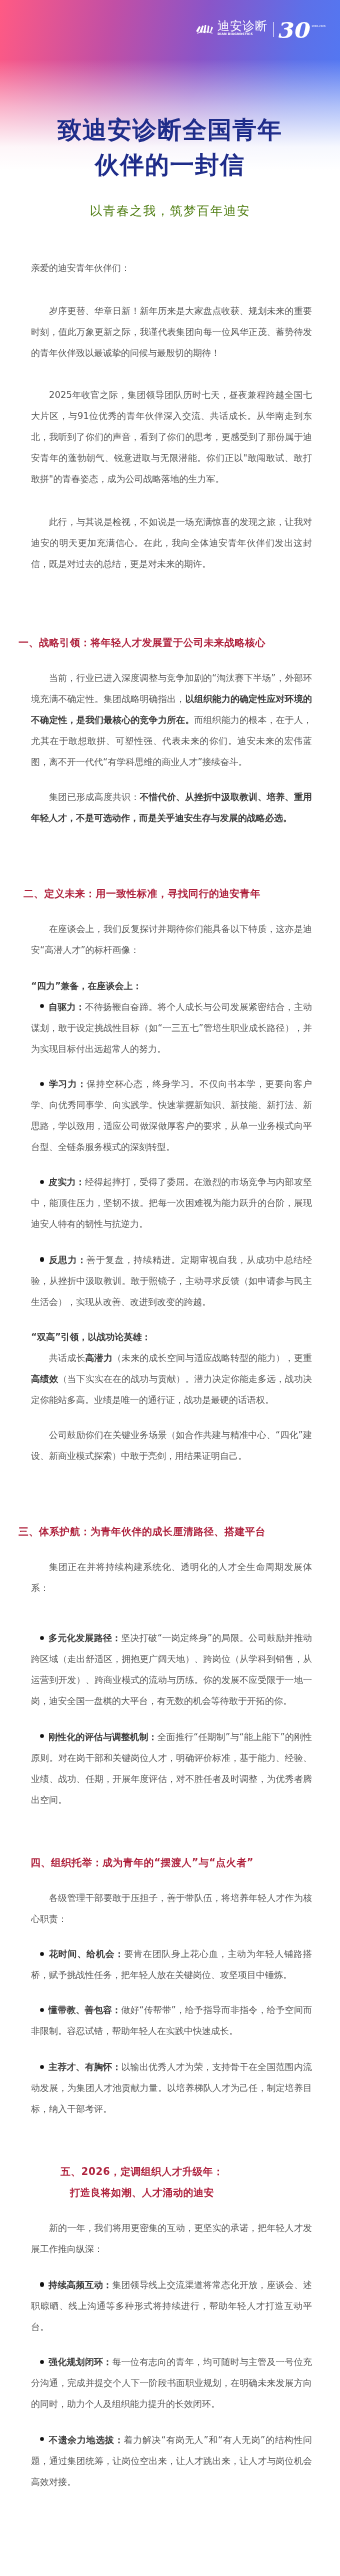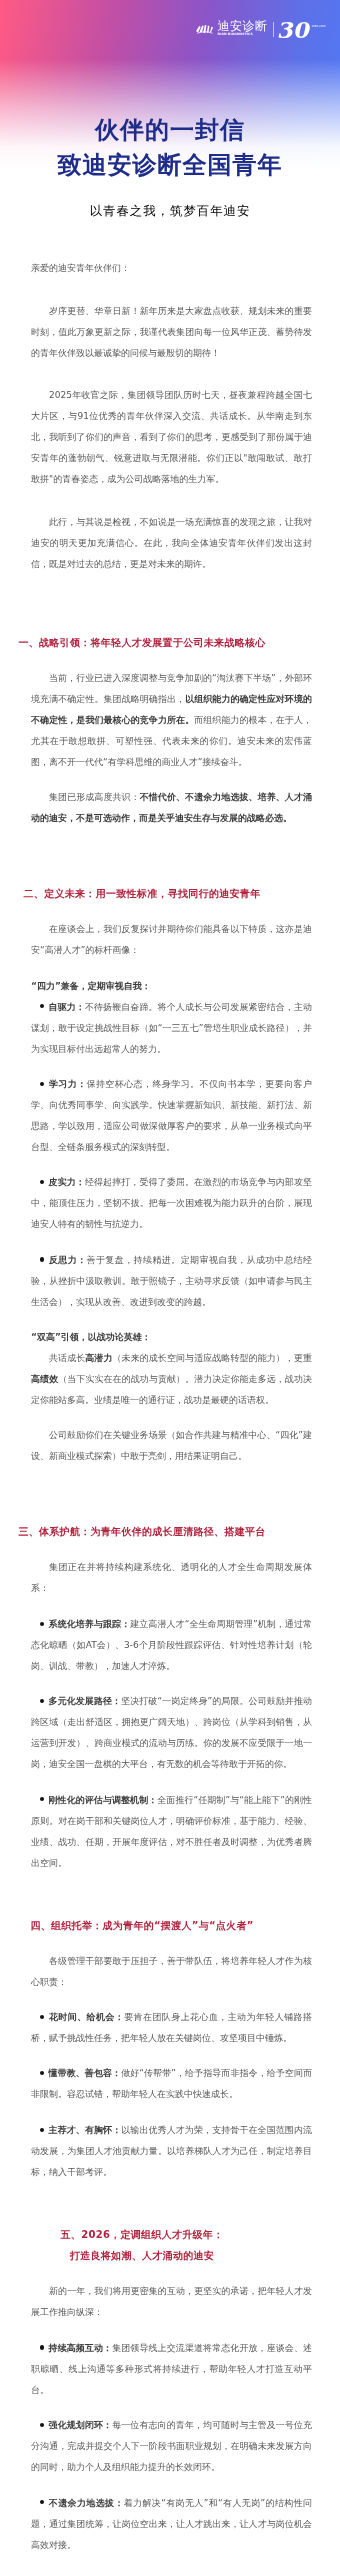--- a/index.html
+++ b/index.html
@@ -24,21 +24,21 @@
   .anniv-num { font-family: "DejaVu Serif", serif; font-size: 23px; font-weight: bold; font-style: italic; line-height: 17.5px; }
   .anniv-years { font-size: 2.6px; margin-left: 1px; margin-top: -5.2px; }
 
   .title {
     position: absolute; left: 0; top: 113px; width: 340px; text-align: center;
     font-family: "DejaVu Sans", sans-serif; font-weight: bold; color: #1f2d8a;
     font-size: 24px; line-height: 35px; letter-spacing: 1px;
   }
   .subtitle {
     position: absolute; left: 0; top: 202px; width: 340px; text-align: center;
-    font-size: 12.4px; color: #000000; letter-spacing: 1px; line-height: 18.5px;
+    font-size: 12.4px; color: #4d7c0f; letter-spacing: 1px; line-height: 18.5px;
   }
 
   .content { position: absolute; left: 31px; top: 223px; width: 281px; }
   .p { font-size: 9px; line-height: 21px; text-align: justify; text-indent: 2em; color: #555; }
   .p.noindent { text-indent: 0; }
   .p b, .bold { font-weight: bold; color: #3d3d3d; }
   .heading {
     font-size: 10px; line-height: 21.6px; color: #b0243f; text-align: center;
     letter-spacing: 0.3px; margin-left: -31px; width: 284px;
   }
@@ -69,67 +69,66 @@
       </div>
       <div class="logo-divider"></div>
       <div class="anniv">
         <span class="anniv-num">30</span>
         <span class="anniv-years">1996-2026</span>
       </div>
     </div>
   </div>
 
   <div class="title">
+    <div>致迪安诊断全国青年</div>
     <div>伙伴的一封信</div>
-    <div>致迪安诊断全国青年</div>
   </div>
   <div class="subtitle">以青春之我，筑梦百年迪安</div>
 
   <div class="content">
     <div style="height:35px"></div>
     <p class="p noindent">亲爱的迪安青年伙伴们：</p>
     <div style="height:21.6px"></div>
     <p class="p">岁序更替、华章日新！新年历来是大家盘点收获、规划未来的重要时刻，值此万象更新之际，我谨代表集团向每一位风华正茂、蓄势待发的青年伙伴致以最诚挚的问候与最殷切的期待！</p>
     <div style="height:21.6px"></div>
     <p class="p">2025年收官之际，集团领导团队历时七天，昼夜兼程跨越全国七大片区，与91位优秀的青年伙伴深入交流、共话成长。从华南走到东北，我听到了你们的声音，看到了你们的思考，更感受到了那份属于迪安青年的蓬勃朝气、锐意进取与无限潜能。你们正以"敢闯敢试、敢打敢拼"的青春姿态，成为公司战略落地的生力军。</p>
     <div style="height:21.6px"></div>
     <p class="p">此行，与其说是检视，不如说是一场充满惊喜的发现之旅，让我对迪安的明天更加充满信心。在此，我向全体迪安青年伙伴们发出这封信，既是对过去的总结，更是对未来的期许。</p>
 
     <div style="height:57px"></div>
     <h2 class="heading">一、战略引领：将年轻人才发展置于公司未来战略核心</h2>
     <div style="height:14.4px"></div>
     <p class="p"><span>当前，行业已进入深度调整与竞争加剧的“淘汰赛下半场”，外部环境充满不确定性。集团战略明确指出，</span><b>以组织能力的确定性应对环境的不确定性，是我们最核心的竞争力所在。</b><span>而组织能力的根本，在于人，尤其在于敢想敢拼、可塑性强、代表未来的你们。迪安未来的宏伟蓝图，离不开一代代“有学科思维的商业人才”接续奋斗。</span></p>
     <div style="height:14.4px"></div>
-    <p class="p"><span>集团已形成高度共识：</span><b>不惜代价、不遗余力地选拔、培养、人才涌动的迪安，不是可选动作，而是关乎迪安生存与发展的战略必选。</b></p>
+    <p class="p"><span>集团已形成高度共识：</span><b>不惜代价、从挫折中汲取教训、培养、重用年轻人才，不是可选动作，而是关乎迪安生存与发展的战略必选。</b></p>
 
     <div style="height:54px"></div>
     <h2 class="heading">二、定义未来：用一致性标准，寻找同行的迪安青年</h2>
     <div style="height:14.4px"></div>
     <p class="p">在座谈会上，我们反复探讨并期待你们能具备以下特质，这亦是迪安“高潜人才”的标杆画像：</p>
     <div style="height:14.4px"></div>
-    <p class="sub-title">“四力”兼备，定期审视自我：</p>
+    <p class="sub-title">“四力”兼备，在座谈会上：</p>
     <p class="bullet"><span class="dot"></span><b class="bold">自驱力：</b><span>不待扬鞭自奋蹄。将个人成长与公司发展紧密结合，主动谋划，敢于设定挑战性目标（如“一三五七”管培生职业成长路径），并为实现目标付出远超常人的努力。</span></p>
     <div style="height:14.4px"></div>
     <p class="bullet"><span class="dot"></span><b class="bold">学习力：</b><span>保持空杯心态，终身学习。不仅向书本学，更要向客户学、向优秀同事学、向实践学。快速掌握新知识、新技能、新打法、新思路，学以致用，适应公司做深做厚客户的要求，从单一业务模式向平台型、全链条服务模式的深刻转型。</span></p>
     <div style="height:14.4px"></div>
     <p class="bullet"><span class="dot"></span><b class="bold">皮实力：</b><span>经得起摔打，受得了委屈。在激烈的市场竞争与内部攻坚中，能顶住压力，坚韧不拔。把每一次困难视为能力跃升的台阶，展现迪安人特有的韧性与抗逆力。</span></p>
     <div style="height:14.4px"></div>
     <p class="bullet"><span class="dot"></span><b class="bold">反思力：</b><span>善于复盘，持续精进。定期审视自我，从成功中总结经验，从挫折中汲取教训。敢于照镜子，主动寻求反馈（如申请参与民主生活会），实现从改善、改进到改变的跨越。</span></p>
     <div style="height:14.4px"></div>
     <p class="sub-title">“双高”引领，以战功论英雄：</p>
     <p class="p"><span>共话成长</span><b>高潜力</b><span>（未来的成长空间与适应战略转型的能力），更重</span><b>高绩效</b><span>（当下实实在在的战功与贡献）。潜力决定你能走多远，战功决定你能站多高。业绩是唯一的通行证，战功是最硬的话语权。</span></p>
     <div style="height:14.4px"></div>
     <p class="p">公司鼓励你们在关键业务场景（如合作共建与精准中心、“四化”建设、新商业模式探索）中敢于亮剑，用结果证明自己。</p>
 
     <div style="height:54px"></div>
     <h2 class="heading">三、体系护航：为青年伙伴的成长厘清路径、搭建平台</h2>
     <div style="height:14.4px"></div>
     <p class="p">集团正在并将持续构建系统化、透明化的人才全生命周期发展体系：</p>
     <div style="height:14.4px"></div>
-    <p class="bullet"><span class="dot"></span><b class="bold">系统化培养与跟踪：</b><span>建立高潜人才“全生命周期管理”机制，通过常态化晾晒（如AT会）、3-6个月阶段性跟踪评估、针对性培养计划（轮岗、训战、带教），加速人才淬炼。</span></p>
     <div style="height:14.4px"></div>
     <p class="bullet"><span class="dot"></span><b class="bold">多元化发展路径：</b><span>坚决打破“一岗定终身”的局限。公司鼓励并推动跨区域（走出舒适区，拥抱更广阔天地）、跨岗位（从学科到销售，从运营到开发）、跨商业模式的流动与历练。你的发展不应受限于一地一岗，迪安全国一盘棋的大平台，有无数的机会等待敢于开拓的你。</span></p>
     <div style="height:14.4px"></div>
     <p class="bullet"><span class="dot"></span><b class="bold">刚性化的评估与调整机制：</b><span>全面推行“任期制”与“能上能下”的刚性原则。对在岗干部和关键岗位人才，明确评价标准，基于能力、经验、业绩、战功、任期，开展年度评估，对不胜任者及时调整，为优秀者腾出空间。</span></p>
 
     <div style="height:41px"></div>
     <h2 class="heading">四、组织托举：成为青年的“摆渡人”与“点火者”</h2>
     <div style="height:14.4px"></div>
     <p class="p">各级管理干部要敢于压担子，善于带队伍，将培养年轻人才作为核心职责：</p>
     <div style="height:14.4px"></div>

